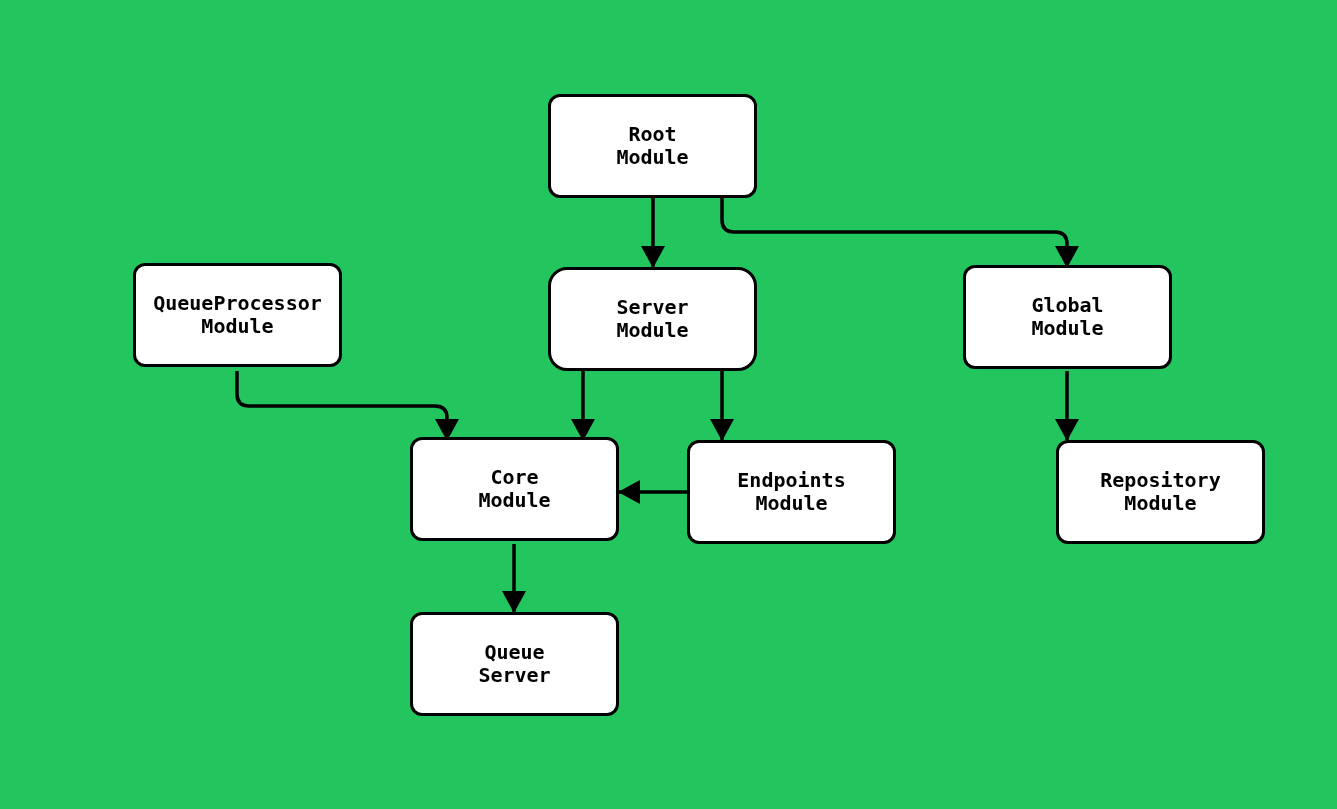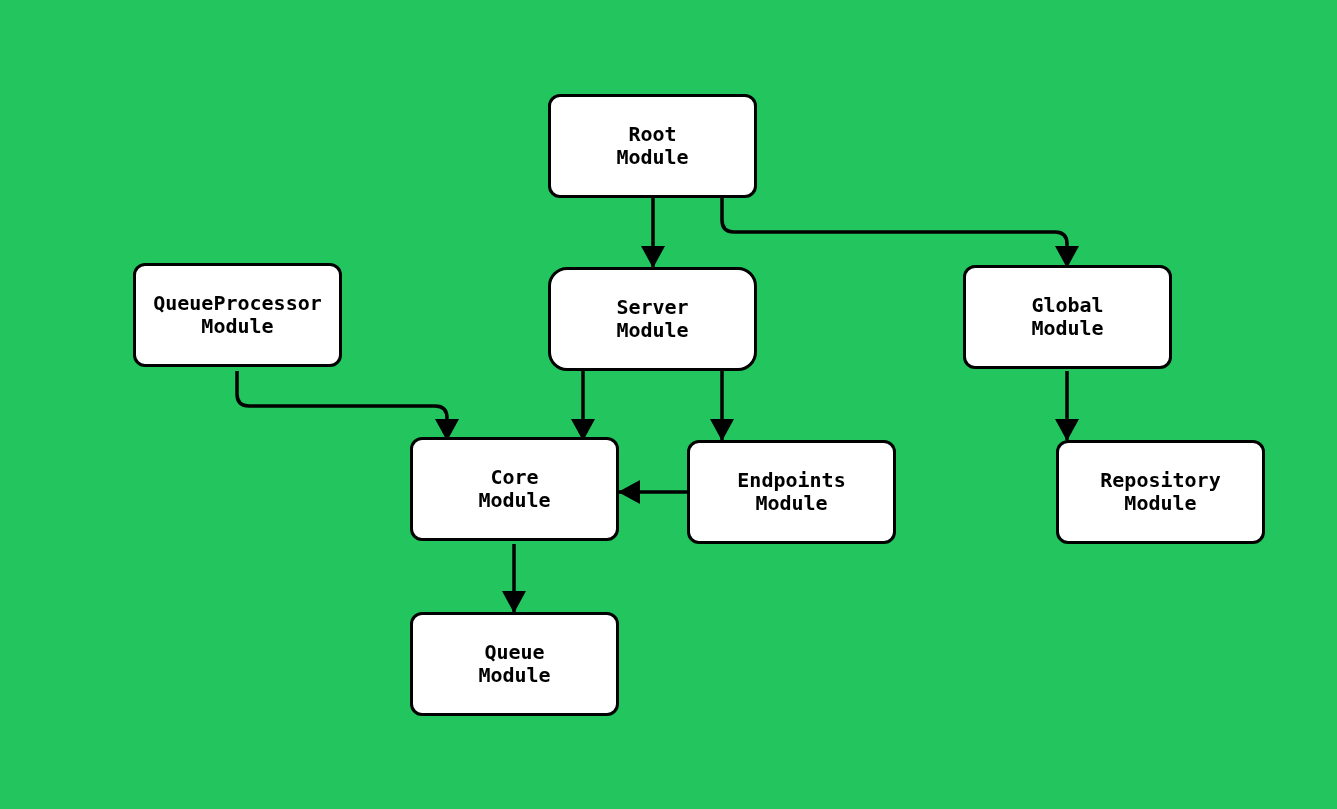--- a/index.html
+++ b/index.html
@@ -110,16 +110,16 @@
 Module</span>
   </div>
 
   <div class="node pos-repository">
     <span class="node-label">Repository
 Module</span>
   </div>
 
   <div class="node pos-queue">
     <span class="node-label">Queue
-Module</span>
+Server</span>
   </div>
 
 </div>
 
 </body></html>

